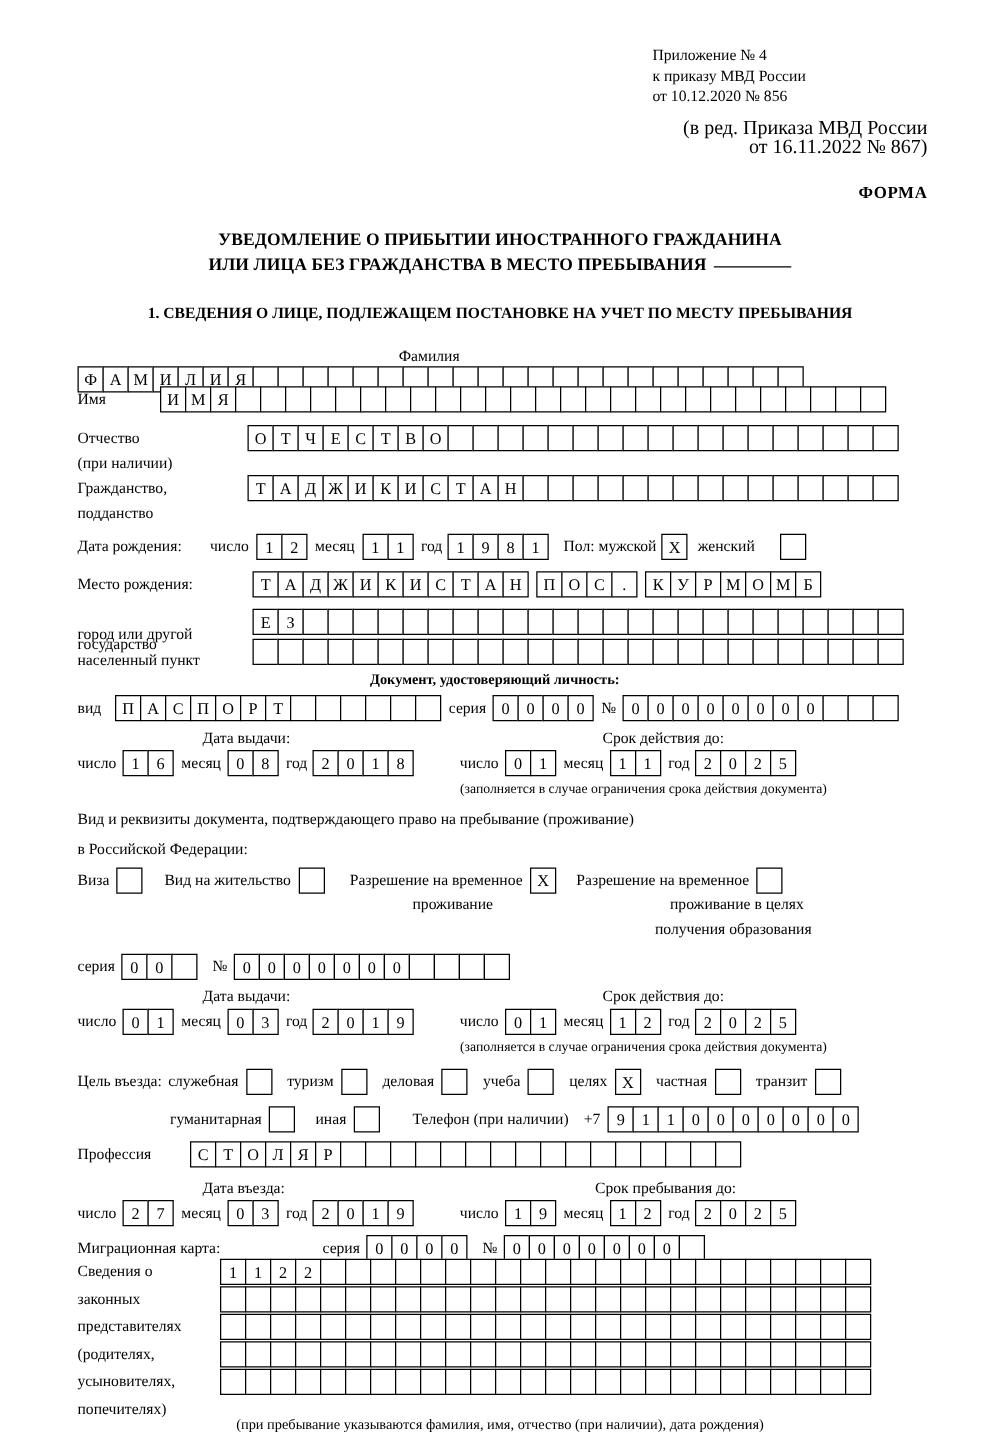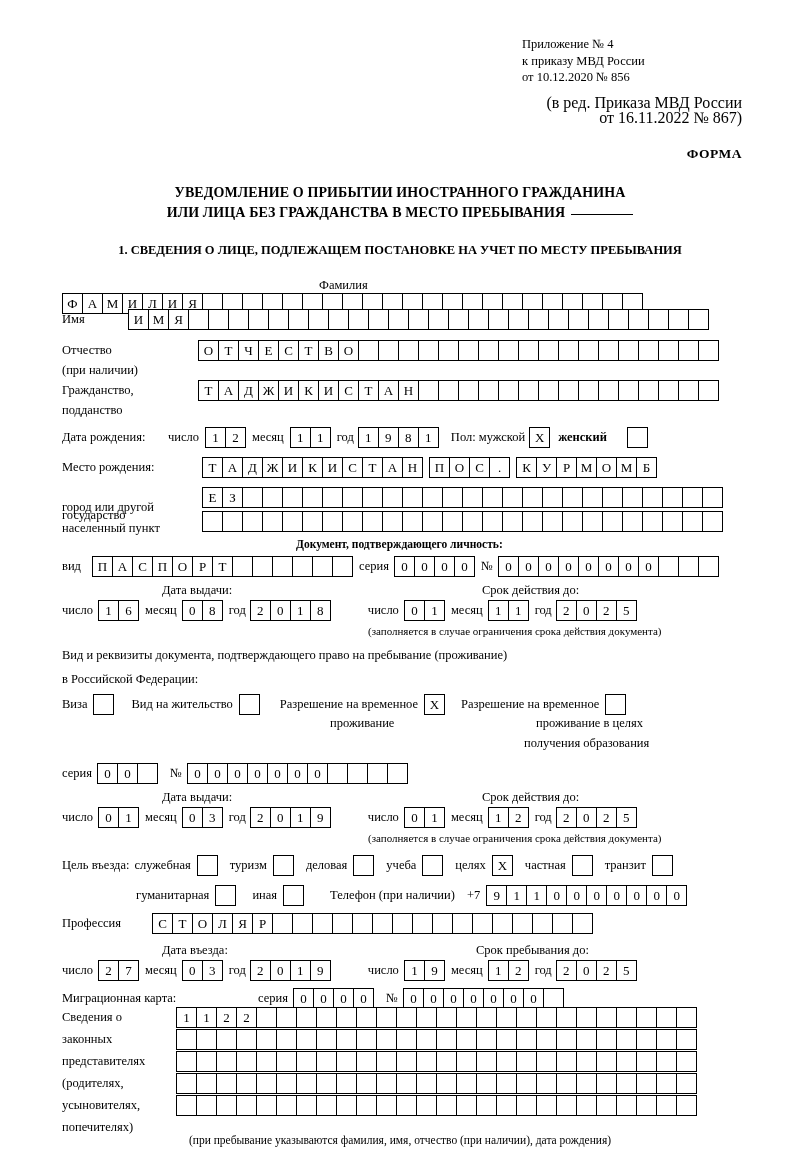--- a/index.html
+++ b/index.html
@@ -225,21 +225,21 @@
     <div class="lbl" style="margin-right:4px;">год</div>
     <div class="boxes" id="birth-year">
         <div class="bx">1</div>
         <div class="bx">9</div>
         <div class="bx">8</div>
         <div class="bx">1</div>
       </div>
     <div class="gap2"></div>
     <div class="lbl" style="margin-right:4px;">Пол: мужской</div>
     <div class="cb">X</div>
-    <div class="lbl" style="margin-left:8px;margin-right:20px;font-weight:bold;">женский</div>
+    <div class="lbl" style="margin-left:8px;margin-right:20px;">женский</div>
     <div class="cb"></div>
   </div>
 
   <div class="row" style="left:62px;top:457px;">
     <div class="lbl" style="width:140px;">Место рождения:</div>
     <div class="boxes" id="bp-state">
         <div class="bx">Т</div>
         <div class="bx">А</div>
         <div class="bx">Д</div>
         <div class="bx">Ж</div>
@@ -326,21 +326,21 @@
         <div class="bx"></div>
         <div class="bx"></div>
         <div class="bx"></div>
         <div class="bx"></div>
         <div class="bx"></div>
         <div class="bx"></div>
       </div>
   </div>
   <div class="lbl" style="position:absolute;left:62px;top:521px;">населенный пункт</div>
 
-  <div style="position:absolute;left:296px;top:538px;font-size:11.5px;font-weight:bold;">Документ, подтверждающего личность:</div>
+  <div style="position:absolute;left:296px;top:538px;font-size:11.5px;font-weight:bold;">Документ, удостоверяющий личность:</div>
 
   <div class="row" style="left:62px;top:556px;">
     <div class="lbl" style="width:30px;">вид</div>
     <div class="boxes" id="doc-kind">
         <div class="bx">П</div>
         <div class="bx">А</div>
         <div class="bx">С</div>
         <div class="bx">П</div>
         <div class="bx">О</div>
         <div class="bx">Р</div>

